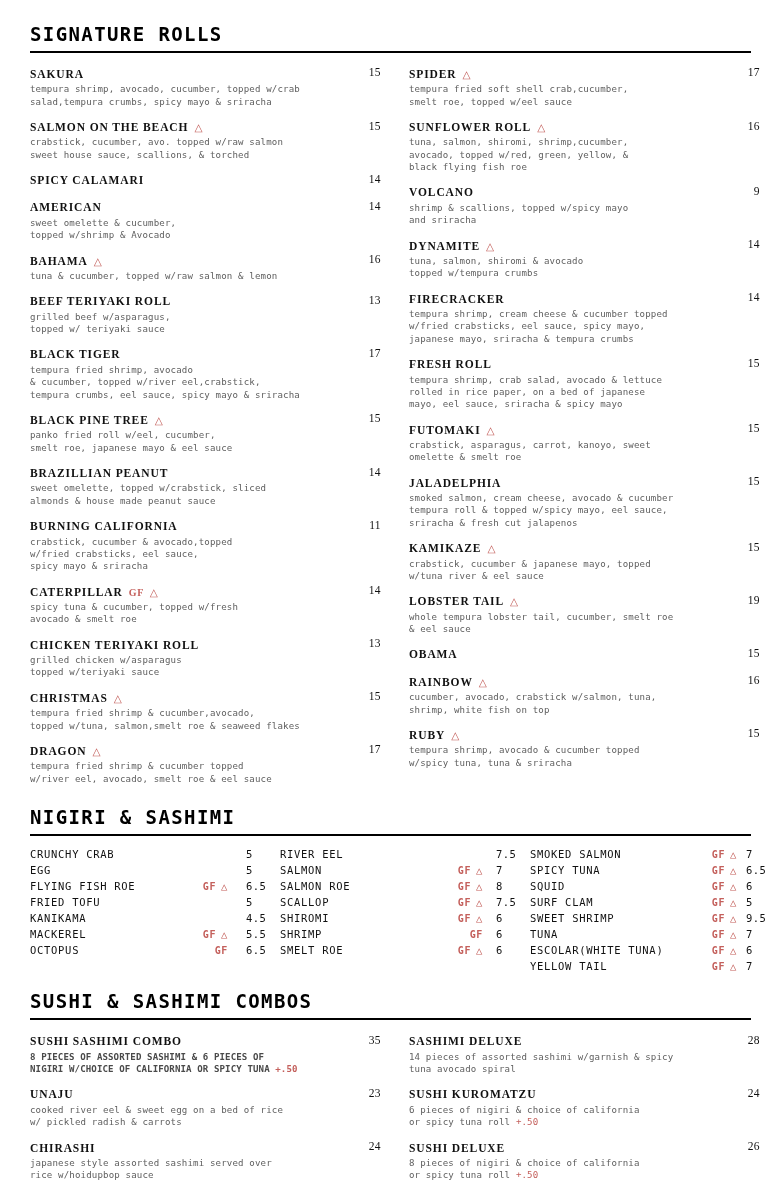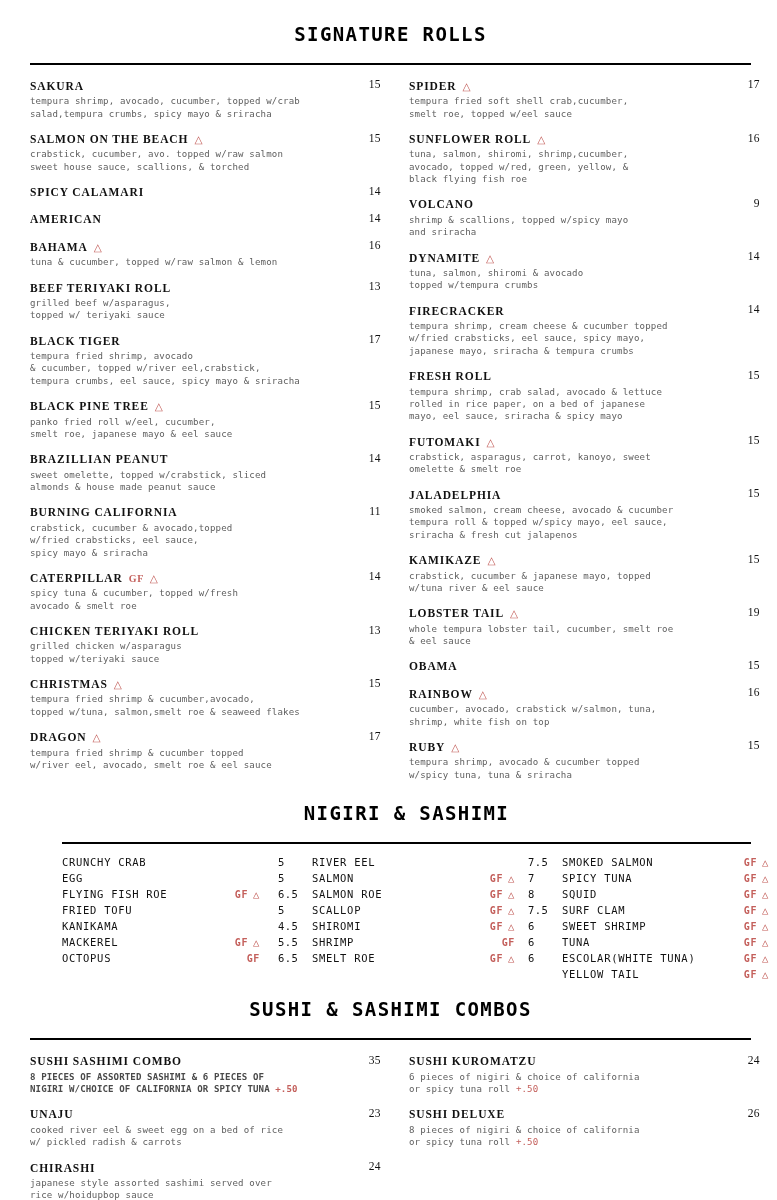--- a/index.html
+++ b/index.html
@@ -23,27 +23,26 @@
   }
 
   
   .section { margin: 0; }
   .section-head {
     font-size: 19px;
     font-weight: bold;
     letter-spacing: 1.4px;
     color: #000;
     line-height: 1.15;
-    padding-bottom: 17px;
+    padding-bottom: 5px;
     border-bottom: 2.5px solid #000;
     margin-bottom: 11px;
-    text-align: center;
   }
   .sec-rolls  { margin-top: 2px; }
-  .sec-nigiri { margin-top: 13px; margin-left: 32px; }
+  .sec-nigiri { margin-top: 13px; }
   .sec-combos { margin-top: 17px; }
 
   
   .cols {
     display: flex;
     gap: 28px;
     align-items: flex-start;
   }
   .col { width: 351px; flex: 0 0 351px; }
 
@@ -162,20 +161,22 @@
             <div class="item-head">
               <div class="tags"><span class="item-name">SPICY CALAMARI</span></div>
               <span class="item-price">14</span>
             </div>
           </div>
           <div class="item">
             <div class="item-head">
               <div class="tags"><span class="item-name">AMERICAN</span></div>
               <span class="item-price">14</span>
             </div>
+            <div class="item-desc">sweet omelette &amp; cucumber,
+topped w/shrimp &amp; Avocado</div>
           </div>
           <div class="item">
             <div class="item-head">
               <div class="tags"><span class="item-name">BAHAMA</span><span class="tag tag-spicy">△</span></div>
               <span class="item-price">16</span>
             </div>
             <div class="item-desc">tuna &amp; cucumber, topped w/raw salmon &amp; lemon</div>
           </div>
           <div class="item">
             <div class="item-head">
@@ -510,20 +511,28 @@
               <div class="tags"><span class="item-name">CHIRASHI</span></div>
               <span class="item-price">24</span>
             </div>
             <div class="item-desc">japanese style assorted sashimi served over
 rice w/hoidupbop sauce</div>
           </div>
         </div>
       <div class="col" id="combos-right">
           <div class="item">
             <div class="item-head">
+              <div class="tags"><span class="item-name">SASHIMI DELUXE</span></div>
+              <span class="item-price">28</span>
+            </div>
+            <div class="item-desc">14 pieces of assorted sashimi w/garnish &amp; spicy
+tuna avocado spiral</div>
+          </div>
+          <div class="item">
+            <div class="item-head">
               <div class="tags"><span class="item-name">SUSHI KUROMATZU</span></div>
               <span class="item-price">24</span>
             </div>
             <div class="item-desc">6 pieces of nigiri &amp; choice of california
 or spicy tuna roll <span class="surcharge">+.50</span></div>
           </div>
           <div class="item">
             <div class="item-head">
               <div class="tags"><span class="item-name">SUSHI DELUXE</span></div>
               <span class="item-price">26</span>

